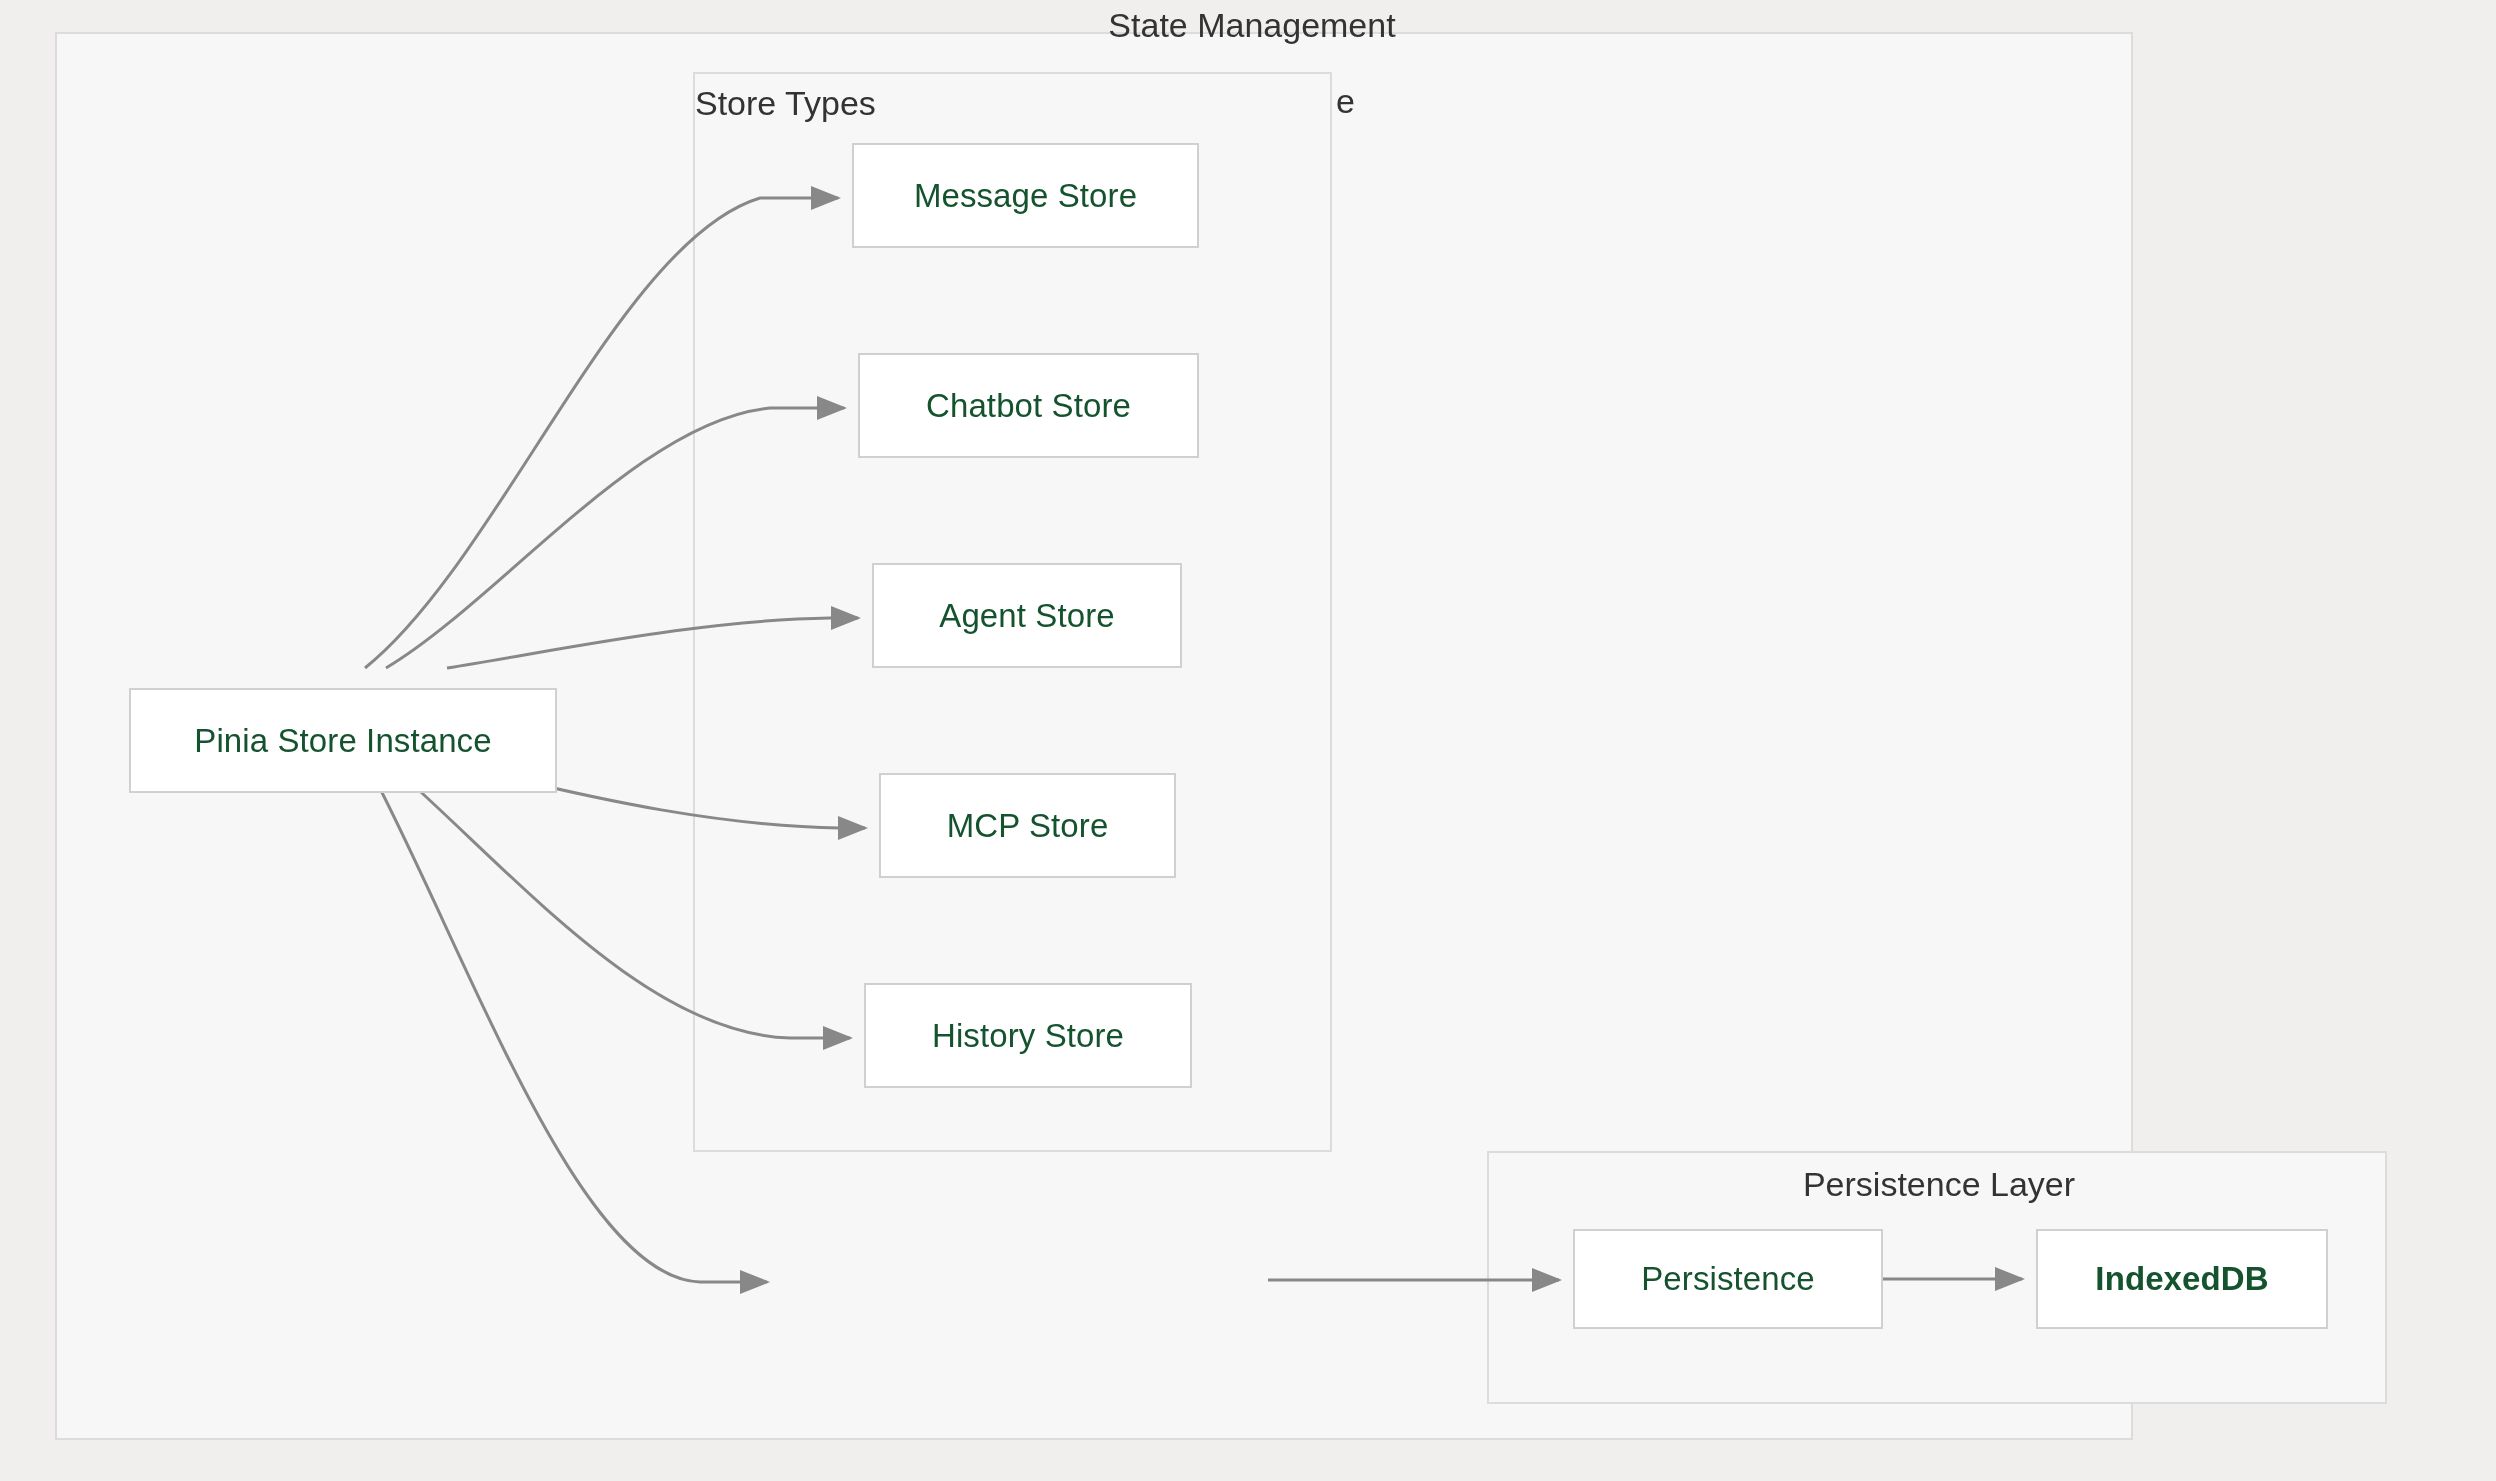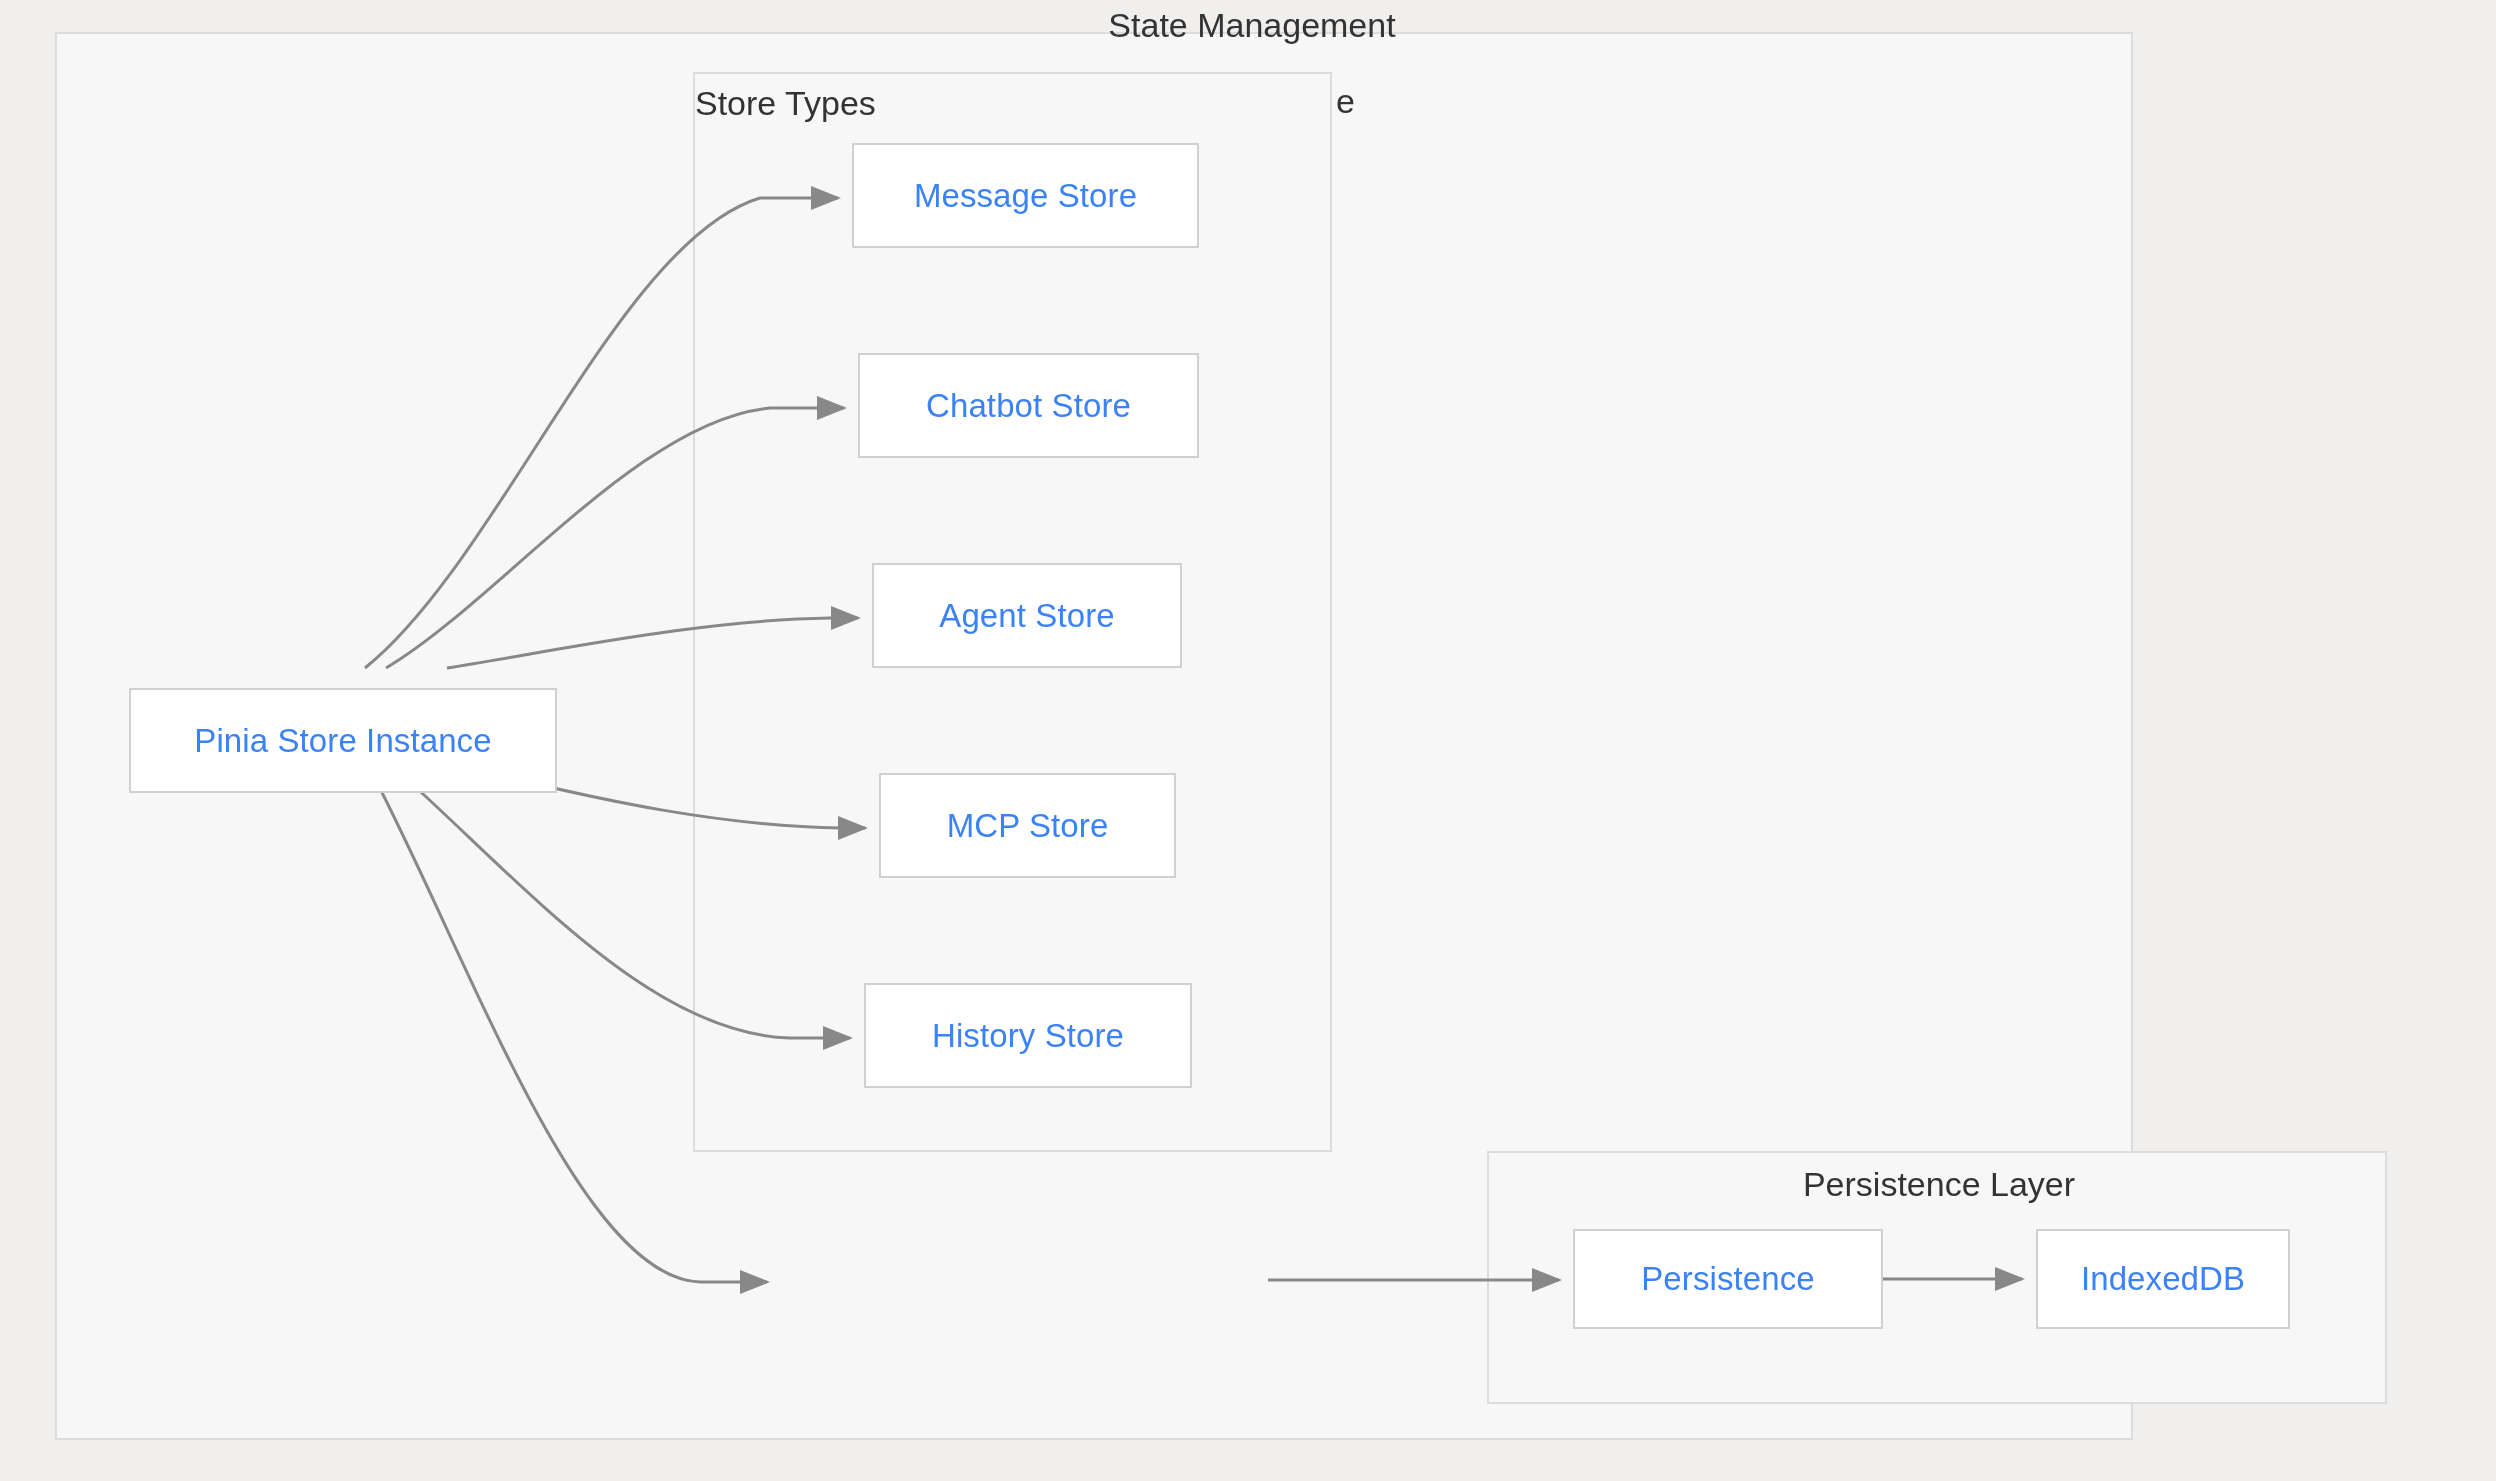--- a/index.html
+++ b/index.html
@@ -103,35 +103,35 @@
   
   .node {
     position: absolute;
     background: #ffffff;
     border: 2px solid #d0d0d0;
     box-sizing: border-box;
     display: flex;
     align-items: center;
     justify-content: center;
     font-size: 33px;
-    color: #3b82f6;
+    color: #14532d;
     white-space: nowrap;
     letter-spacing: 0.1px;
   }
 
   
   .node-pinia           { left: 129px;  top: 688px;  width: 428px; height: 105px; }
   .node-message-store   { left: 852px;  top: 143px;  width: 347px; height: 105px; }
   .node-chatbot-store   { left: 858px;  top: 353px;  width: 341px; height: 105px; }
   .node-agent-store     { left: 872px;  top: 563px;  width: 310px; height: 105px; }
   .node-mcp-store       { left: 879px;  top: 773px;  width: 297px; height: 105px; }
   .node-history-store   { left: 864px;  top: 983px;  width: 328px; height: 105px; text-align: right; }
   .node-state-plugin    { left: 781px;  top: 1227px; width: 487px; height: 105px; }
   .node-localforage     { left: 1573px; top: 1229px; width: 310px; height: 100px; }
-  .node-indexeddb       { left: 2036px; top: 1229px; width: 254px; height: 100px; }
+  .node-indexeddb       { left: 2036px; top: 1229px; width: 292px; height: 100px; font-weight: bold; }
 
   
   #edge-layer {
     position: absolute;
     left: 0;
     top: 0;
     width: 2496px;
     height: 1481px;
     pointer-events: none;
   }

